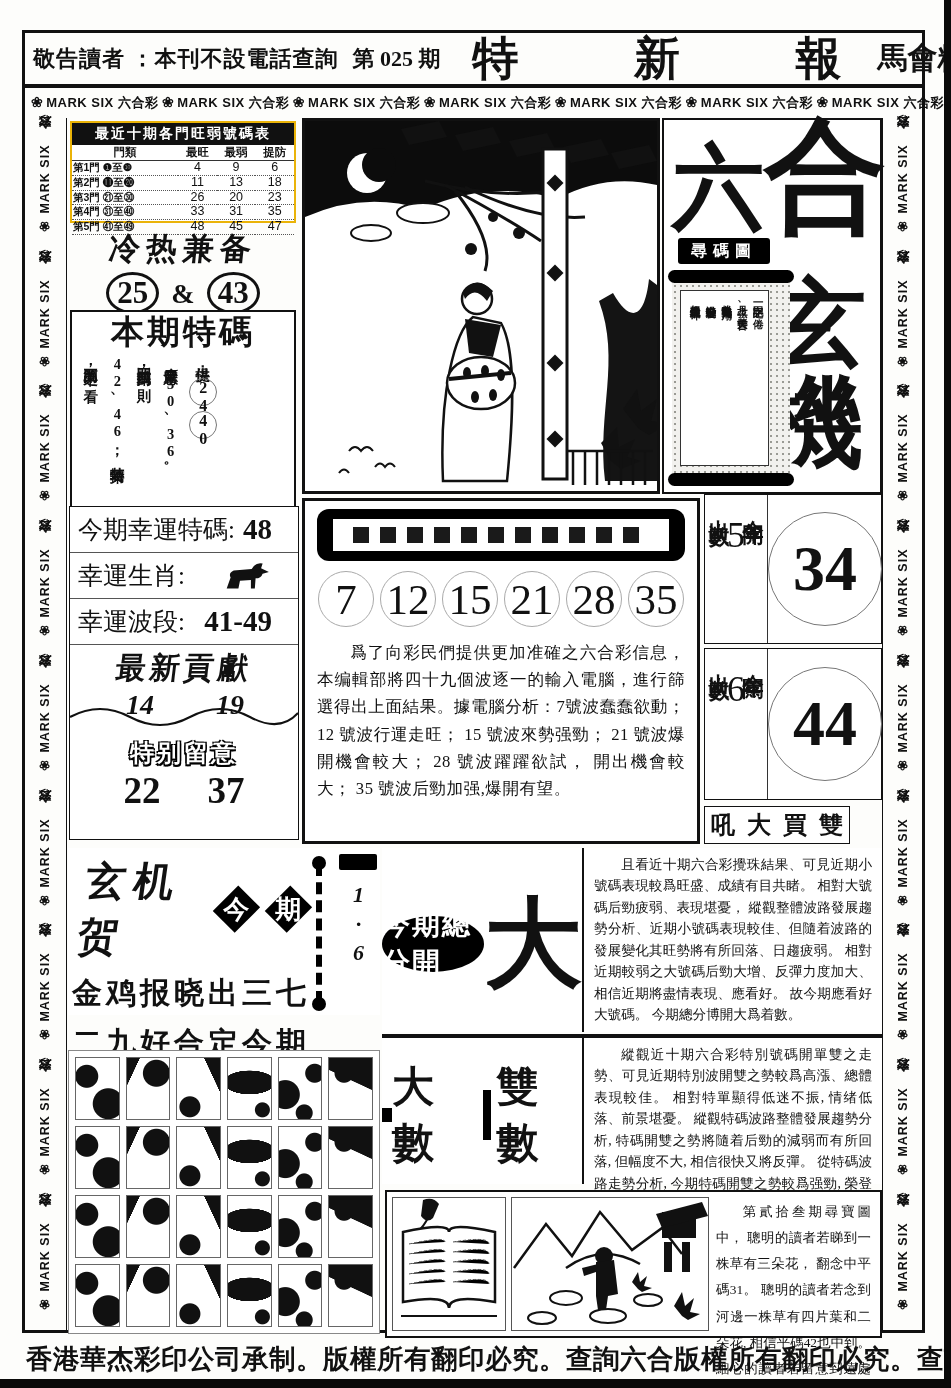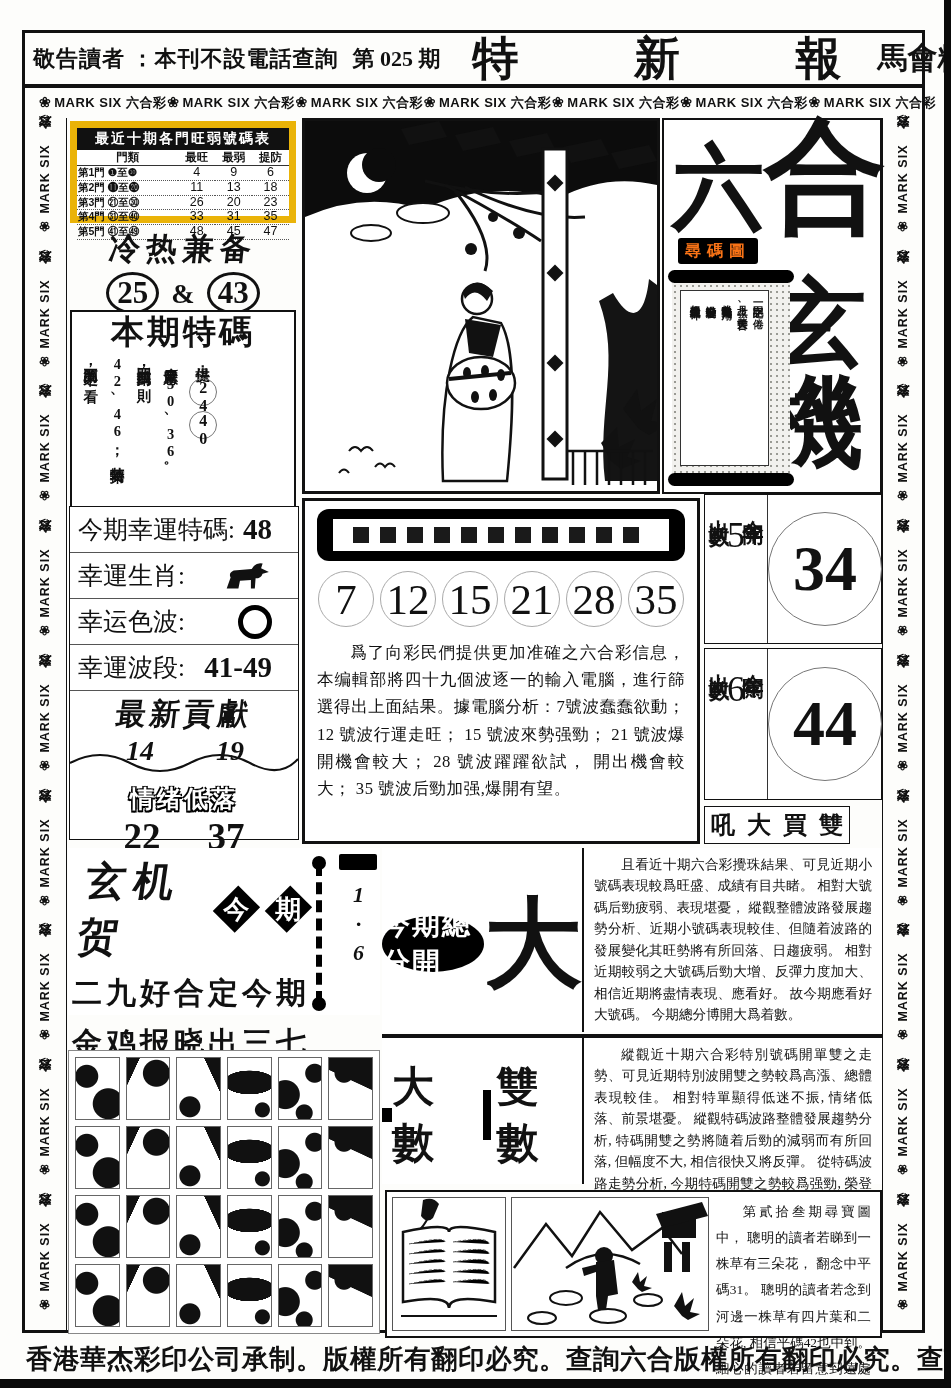--- a/index.html
+++ b/index.html
@@ -7,30 +7,30 @@
   .page{position:relative;width:951px;height:1388px;background:#fdfdfb;overflow:hidden;}
   .abs{position:absolute;box-sizing:border-box;}
   .frame{left:22px;top:30px;width:903px;height:1303px;border:3px solid #111;}
   
   .header{left:25px;top:33px;width:897px;height:55px;border-bottom:4px solid #111;display:flex;align-items:center;padding:0 8px;gap:14px;}
   .h-notice{font-size:22px;font-weight:bold;letter-spacing:1px;white-space:nowrap;}
   .h-issue{font-size:22px;font-weight:bold;white-space:nowrap;}
   .h-title{font-size:46px;font-weight:bold;letter-spacing:52px;white-space:nowrap;margin-left:18px;}
   .h-sub{font-size:30px;font-weight:bold;white-space:nowrap;margin-left:-30px;}
   
-  .brandrow{left:25px;top:91px;width:925px;height:24px;display:flex;justify-content:space-between;align-items:center;padding:0 14px;}
+  .brandrow{left:25px;top:91px;width:925px;height:24px;display:flex;justify-content:space-between;align-items:center;padding:0 6px;}
   .brand-item{font:bold 13px "Liberation Sans",sans-serif;white-space:nowrap;letter-spacing:.5px;}
   .brand-item .fl{font-style:normal;margin-right:3px;font-size:14px;}
   .strip{display:flex;flex-direction:column;justify-content:space-around;align-items:center;}
   .strip-l{left:25px;top:118px;width:42px;height:1213px;border-right:1.5px solid #111;}
   .strip-r{left:882px;top:118px;width:42px;height:1213px;border-left:1.5px solid #111;}
   .strip-item{writing-mode:vertical-rl;transform:rotate(180deg);font:bold 12.5px "Liberation Sans",sans-serif;letter-spacing:1px;white-space:nowrap;}
   .strip-item .fl{font-style:normal;font-size:13px;}
   
-  .hot{left:70px;top:121px;width:226px;height:102px;border:7px solid #eab308;background:#fff;}
+  .hot{left:70px;top:121px;width:226px;height:102px;border:2px solid #eab308;background:#fff;}
   .hot-title{background:#111;color:#fff;font:bold 14px "Liberation Sans",sans-serif;text-align:center;letter-spacing:2px;padding:2px 0;}
   table.hot-t{width:100%;border-collapse:collapse;font-family:"Liberation Sans",sans-serif;}
   table.hot-t th{font-size:11.5px;border-bottom:1px solid #333;padding:0;}
   table.hot-t td{font-size:12.5px;text-align:center;border-bottom:1px dotted #555;padding:0 1px;line-height:1.1;}
   table.hot-t td.gate{text-align:left;font-size:10.5px;font-weight:bold;white-space:nowrap;}
   
   .coldhot{left:70px;top:228px;width:226px;height:78px;text-align:center;}
   .coldhot .t{font-size:31px;font-weight:900;letter-spacing:6px;transform:skewX(-6deg);}
   .coldhot .nums{margin-top:2px;font-weight:bold;}
   .ovalnum{display:inline-block;border:3px solid #111;border-radius:50%;padding:0 8px;font-size:31px;line-height:36px;}
@@ -55,21 +55,21 @@
   .att-t{text-align:center;font-size:24px;font-weight:900;color:#fff;text-shadow:-1.5px -1.5px 0 #000,1.5px -1.5px 0 #000,-1.5px 1.5px 0 #000,1.5px 1.5px 0 #000,0 2px 0 #000;letter-spacing:3px;}
   .att-n{display:flex;justify-content:space-around;padding:0 30px;font-size:37px;font-weight:900;}
   
   .art{left:302px;top:118px;width:358px;height:376px;border:3px solid #111;background:#fff;}
   .mast{left:662px;top:118px;width:220px;height:376px;border:2.5px solid #111;background:#fff;}
   .mast .bigchar{position:absolute;font-weight:900;line-height:1;}
   .mc1{left:8px;top:22px;font-size:92px;}
   .mc2{left:100px;top:-4px;font-size:122px;}
   .mc3{left:108px;top:156px;font-size:94px;}
   .mc4{left:100px;top:254px;font-size:100px;}
-  .scroll-label{position:absolute;left:14px;top:118px;width:80px;height:26px;background:#000;color:#f97316;font-size:16px;font-weight:bold;display:flex;align-items:center;justify-content:center;letter-spacing:6px;border-radius:3px;}
+  .scroll-label{position:absolute;left:14px;top:118px;width:92px;height:26px;background:#000;color:#ffffff;font-size:16px;font-weight:bold;display:flex;align-items:center;justify-content:center;letter-spacing:6px;border-radius:3px;}
   .scroll{position:absolute;left:8px;top:150px;width:118px;height:216px;}
   .sbar{height:13px;background:#000;border-radius:7px;margin:0 -4px;}
   .sbody{height:190px;background-color:#f2f1ee;background-image:radial-gradient(#9a9a94 1px,transparent 1.2px);background-size:6px 6px;padding:7px 8px;box-sizing:border-box;}
   .sinner{background:#fff;border:1.5px solid #333;height:100%;box-sizing:border-box;writing-mode:vertical-rl;text-orientation:upright;padding:6px 4px;}
   .scol{font-size:10.5px;letter-spacing:.5px;margin-left:4px;line-height:1.12;font-weight:bold;}
   
   .ana{left:302px;top:498px;width:398px;height:346px;border:3px solid #111;background:#fff;}
   .banner{margin:8px 12px 0;height:52px;background:#000;border-radius:12px;position:relative;}
   .banner .slot{position:absolute;left:16px;right:16px;top:10px;bottom:10px;background:#fff;display:flex;align-items:center;justify-content:center;}
   .banner .scribble{width:88%;height:16px;background:repeating-linear-gradient(90deg,#000 0 16px,transparent 16px 27px);opacity:.9;}
@@ -339,36 +339,32 @@
         <span class="lab">今期幸運特碼:</span>
         <span class="val">48</span>
       </div>
     <div class="lrow">
         <span class="lab">幸運生肖:</span>
       <svg width="50" height="32" viewBox="0 0 64 40">
           <path fill="#111" d="M6 36 L11 22 Q8 16 15 13 L38 11 Q43 2 52 4 L50 10 L60 15 L52 17 Q50 23 43 23 L42 36 L37 36 L37 25 L23 26 L21 36 Z"></path>
         </svg>
     </div>
     <div class="lrow">
-        <span class="lab">幸运色波:</span>
-        <span class="ring"></span>
-      </div>
-    <div class="lrow">
         <span class="lab">幸運波段:</span>
         <span class="val">41-49</span>
       </div>
     <div class="contrib-t">最新貢獻</div>
     <div class="contrib-n">
       <svg width="228" height="30" viewBox="0 0 228 30">
           <path d="M0 18 Q 30 2 60 18 T 120 18 T 180 18 T 228 14" stroke="#111" stroke-width="2" fill="none"></path>
         </svg>
       <span class="cn1">14</span>
       <span class="cn2">19</span>
     </div>
-    <div class="att-t">情绪低落</div>
+    <div class="att-t">特别留意</div>
     <div class="att-n">
         <span>22</span>
         <span>37</span>
       </div>
   </div>
 
   <div class="abs ana">
     <div class="banner">
         <div class="slot">
           <div class="scribble"></div>
@@ -415,22 +411,22 @@
     <div class="main">
       <div class="trow">
         <span class="tt">玄机贺</span>
         <span class="diamond">
             <b>今</b>
           </span>
         <span class="diamond">
             <b>期</b>
           </span>
       </div>
+      <div class="pl">金鸡报晓出三七</div>
       <div class="pl">二九好合定今期</div>
-      <div class="pl">金鸡报晓出三七</div>
     </div>
     <div class="dash"></div>
     <div class="sidecol">
       <div class="sidelab">賭十</div>
       <div class="sidenums">1·6</div>
     </div>
   </div>
 
   <div class="abs sect">
     <div class="lcell">

